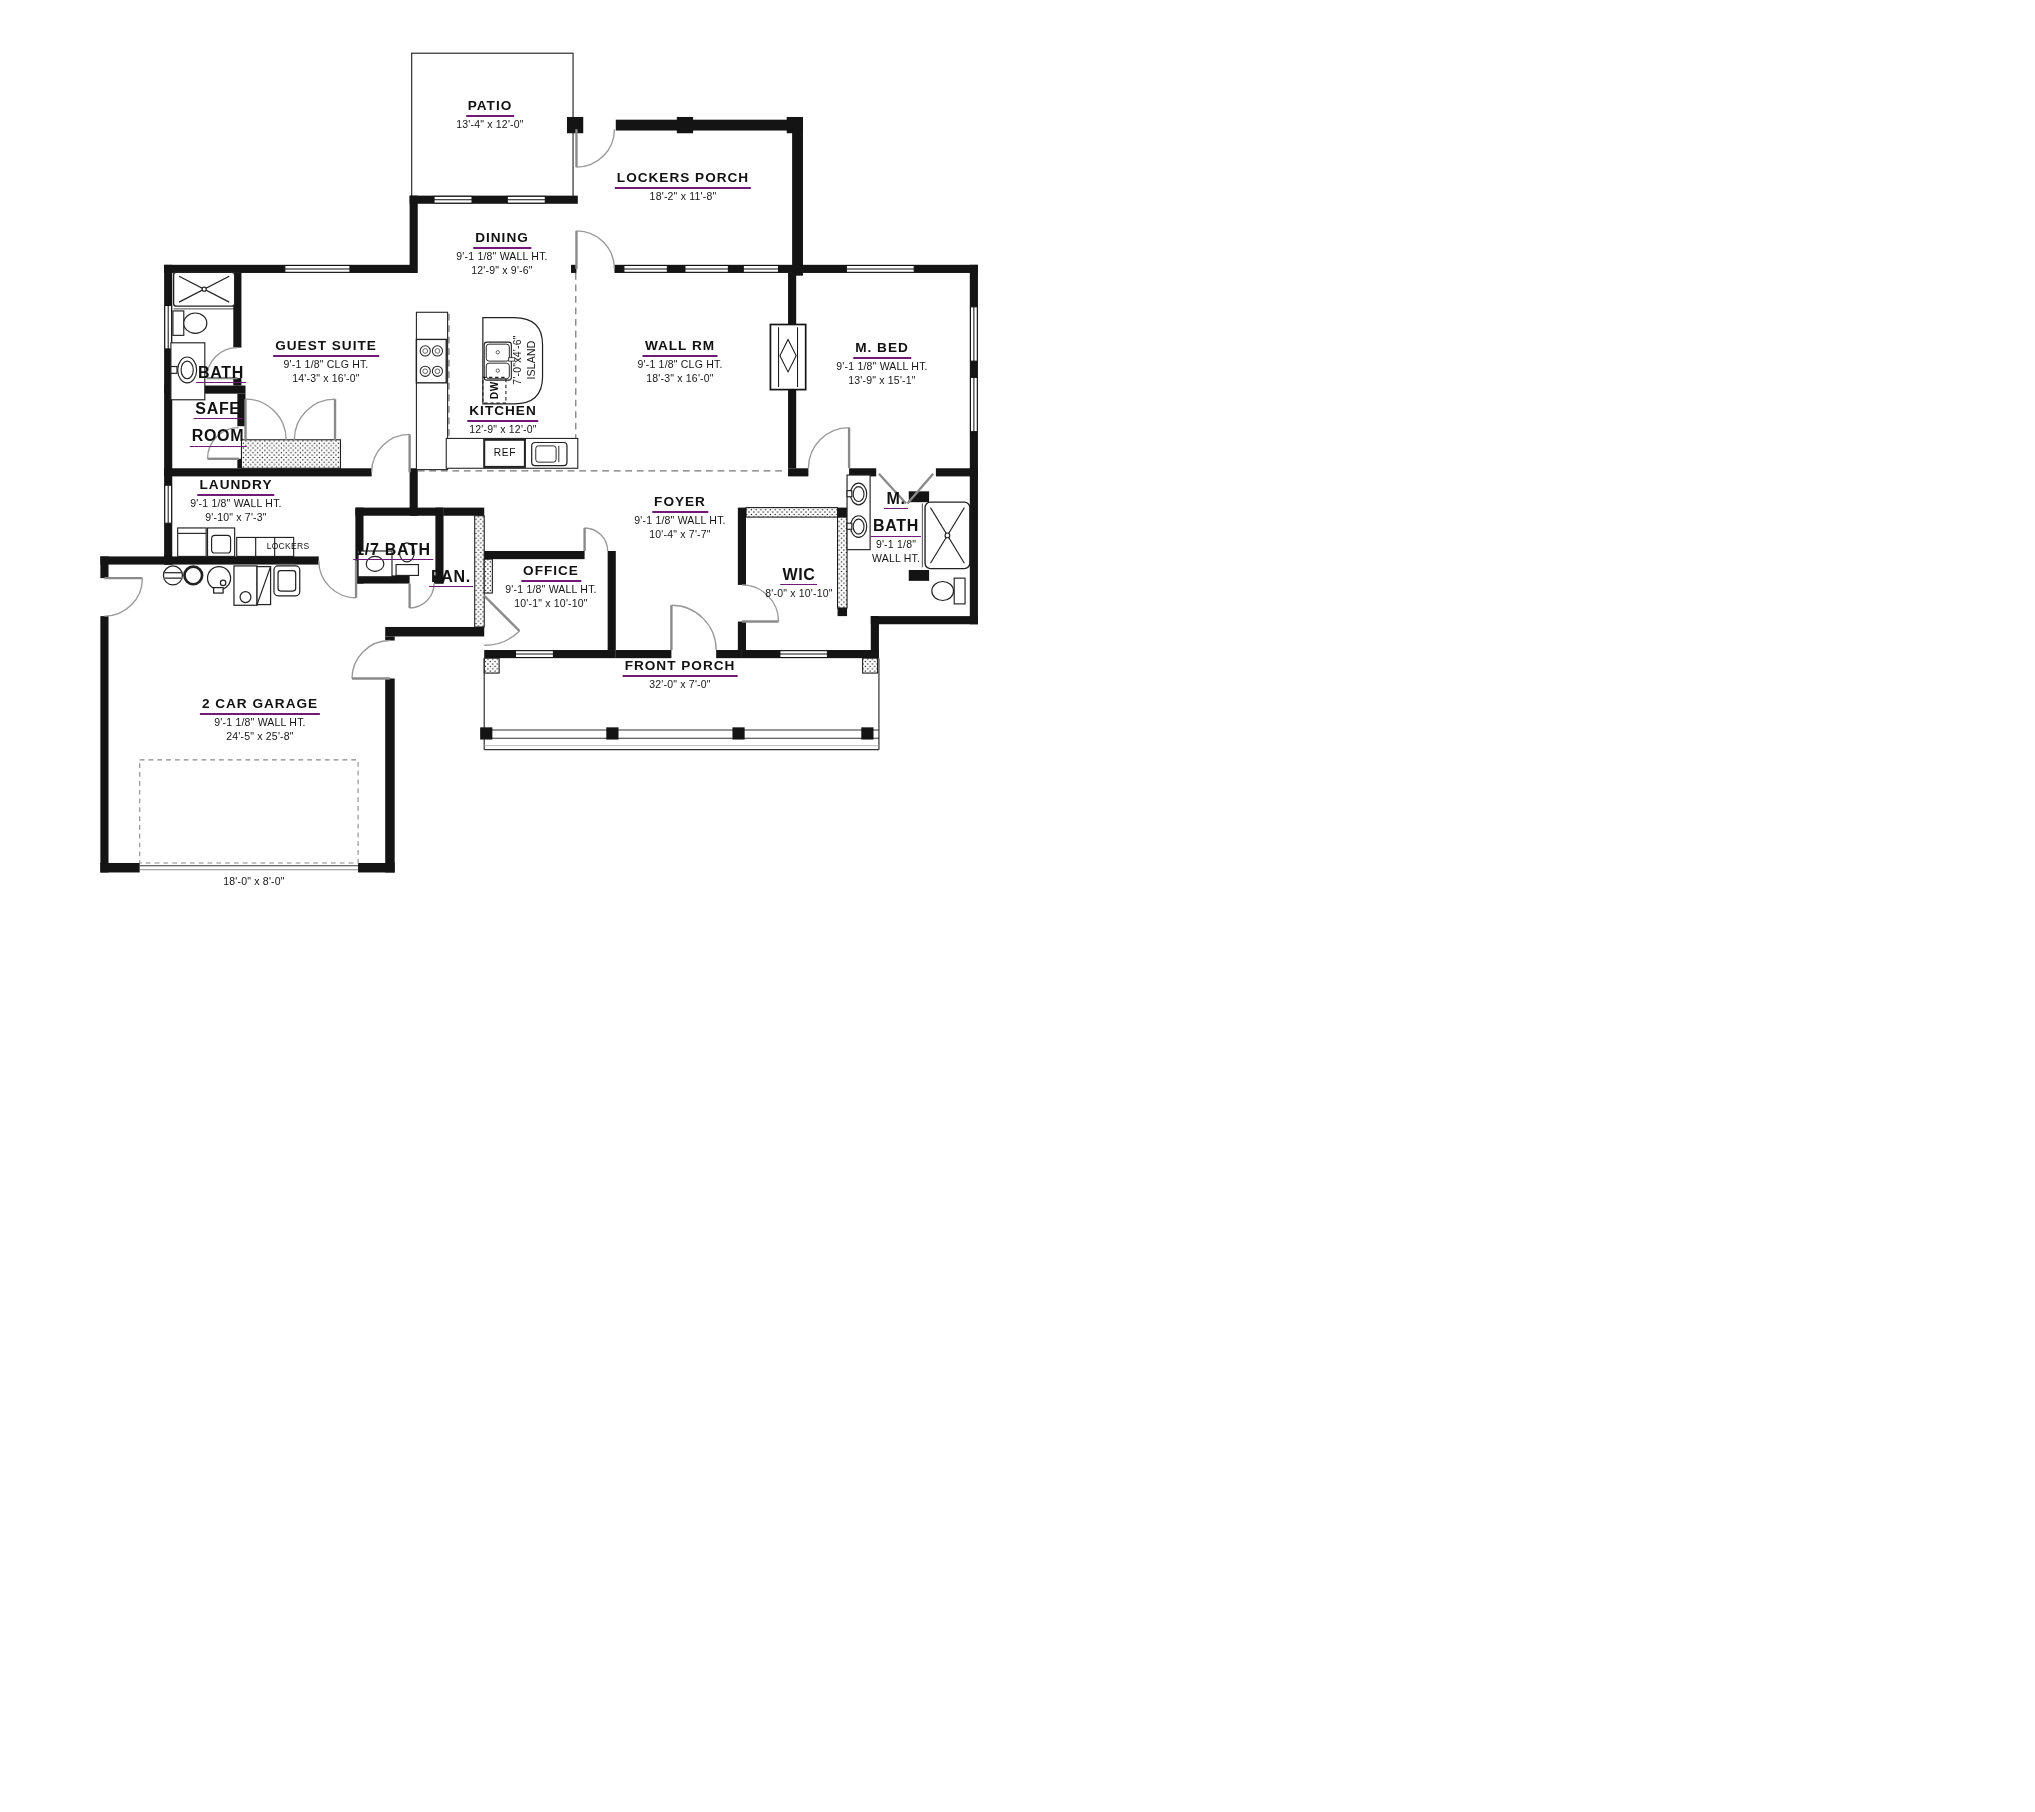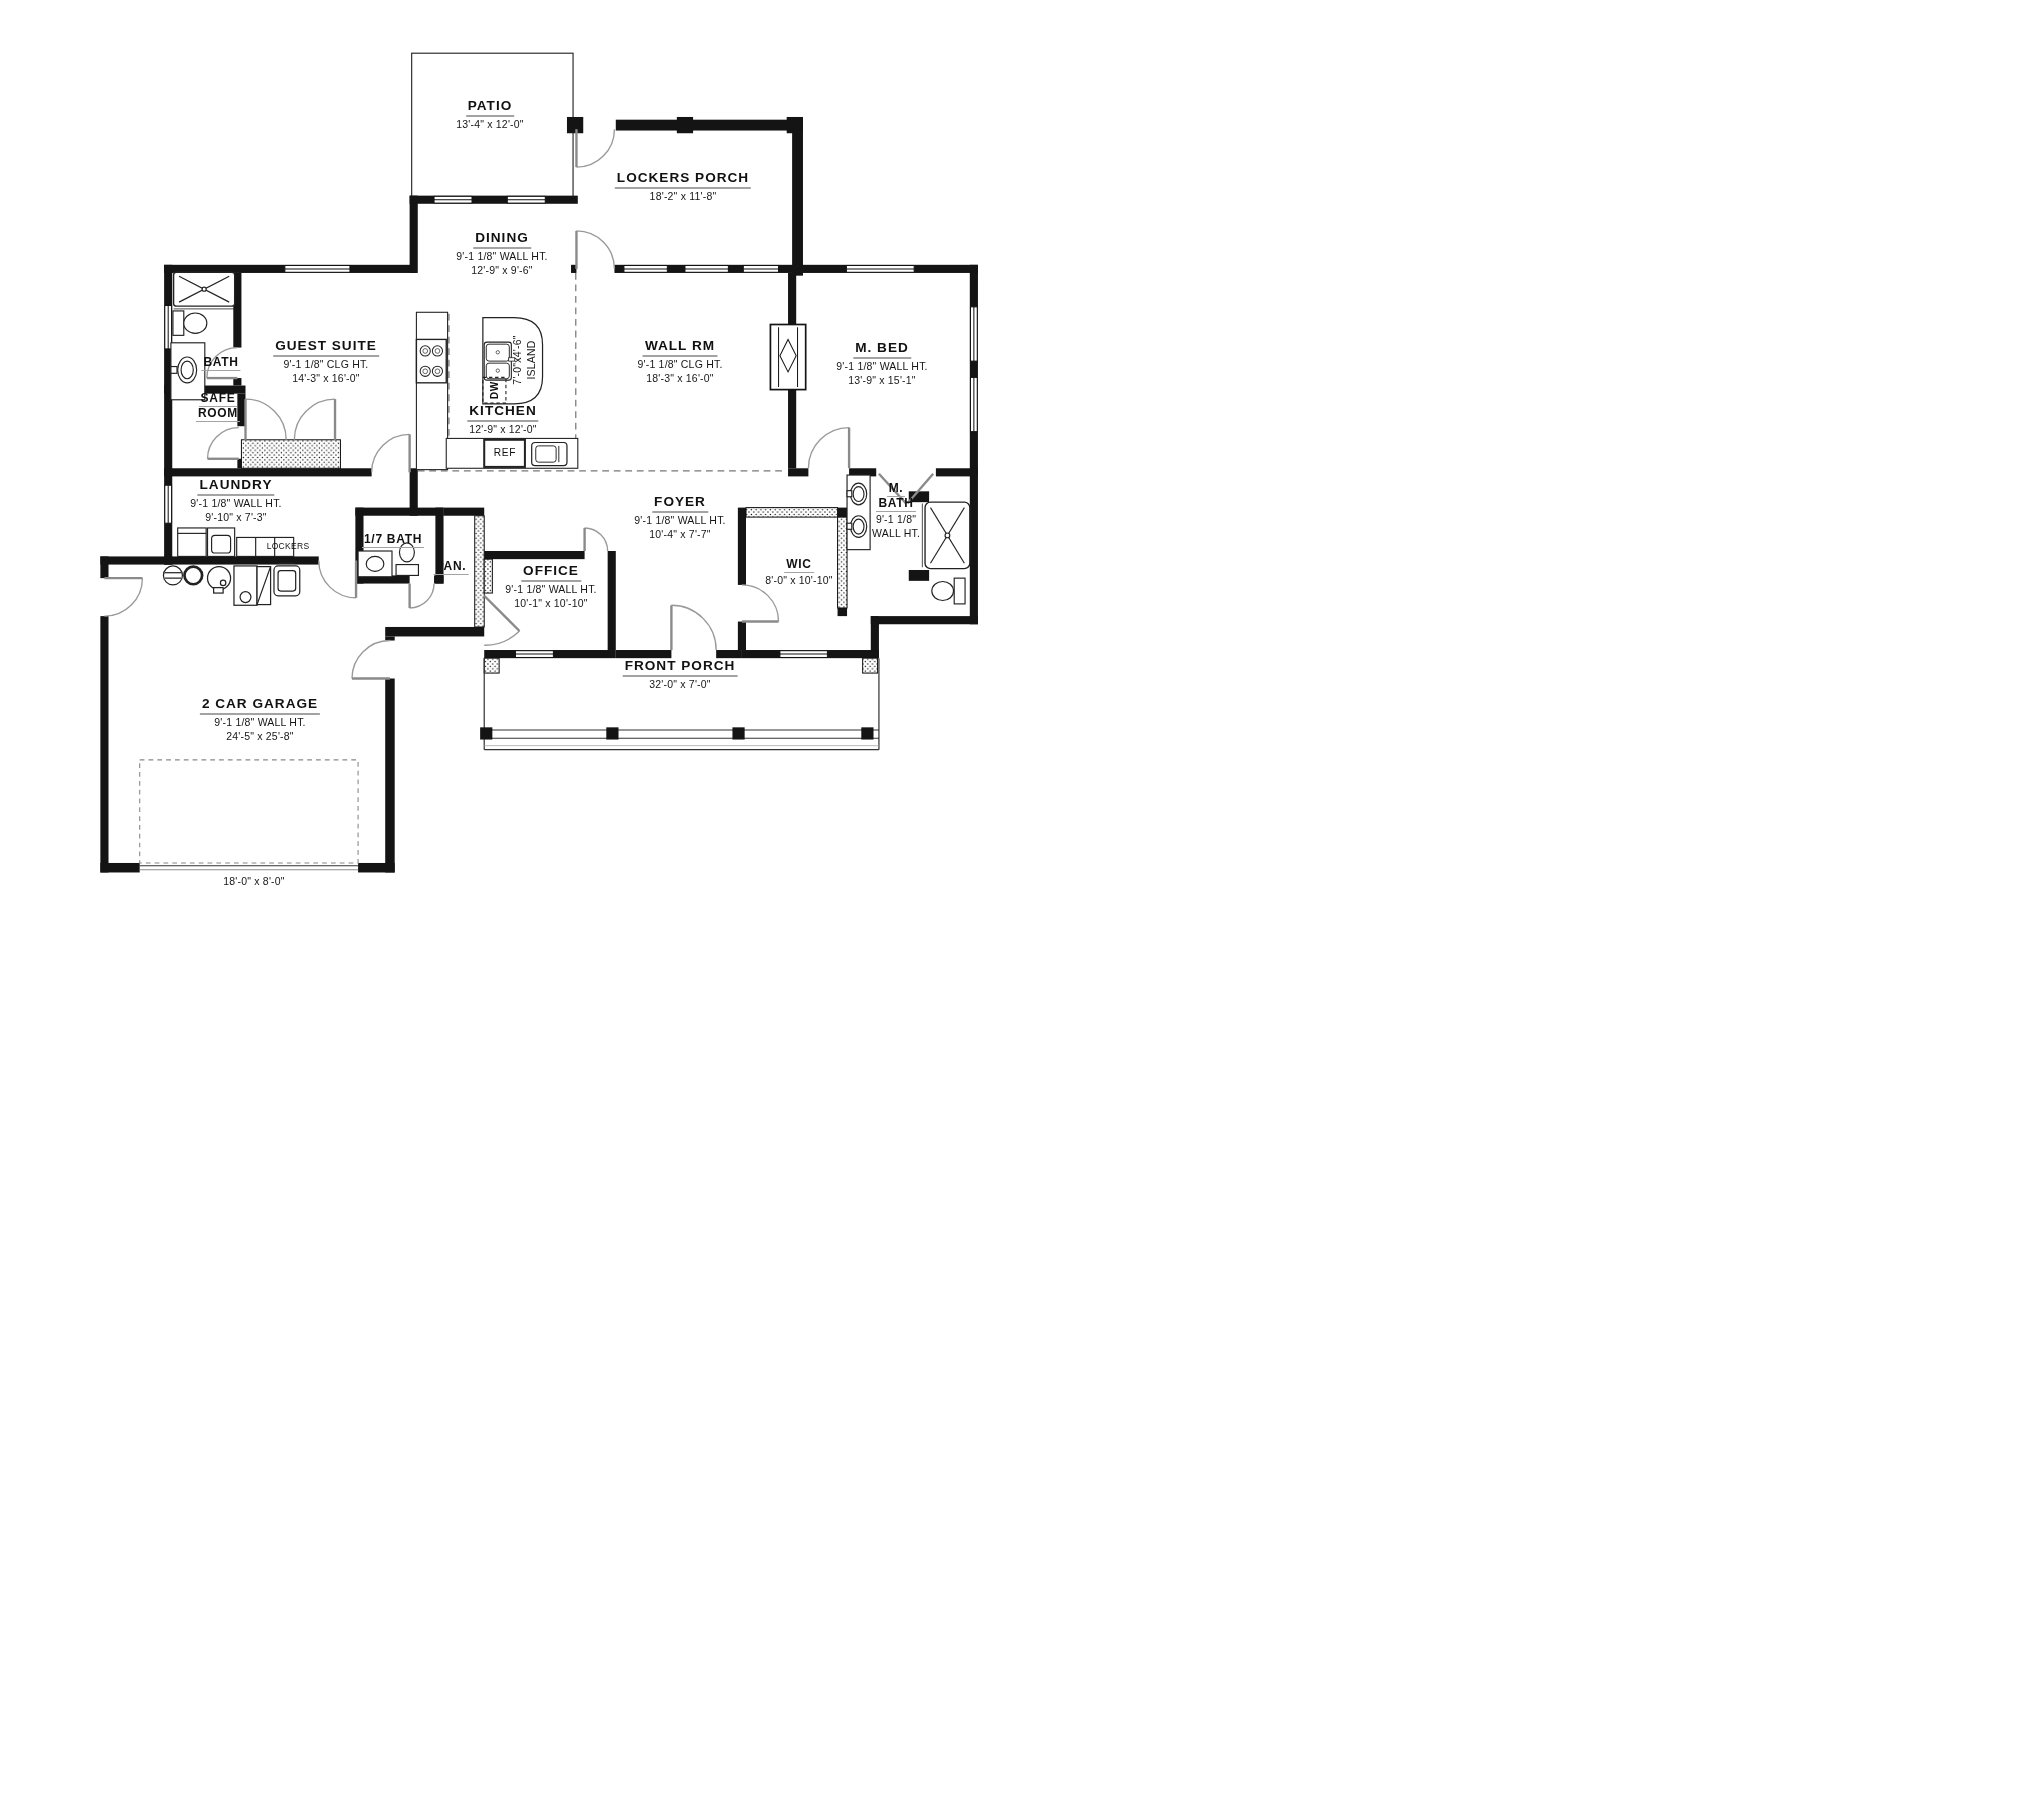--- a/index.html
+++ b/index.html
@@ -1,23 +1,23 @@
 <!DOCTYPE html>
 <html style="font-size:11px"><head>
 <meta charset="utf-8">
 <style>
   html,body{margin:0;padding:0;background:#ffffff;}
   #plan{position:relative;width:1060px;height:944px;background:#ffffff;overflow:hidden;
         font-family:"Liberation Sans",sans-serif;}
   svg{position:absolute;left:0;top:0;}
   .lbl{position:absolute;text-align:center;transform:translateX(-50%);color:#111;
        line-height:1.2;white-space:nowrap;}
-  .lbl .nm{font-weight:bold;font-size:13.6px;letter-spacing:1px;border-bottom:2px solid #a3a3a3;
+  .lbl .nm{font-weight:bold;font-size:13.6px;letter-spacing:1px;border-bottom:2px solid #701a75;
            padding:0 2px 0.7px;display:inline-block;line-height:1.1;}
-  .lbl .nm-sm{font-size:12px;border-bottom-width:1.7px;letter-spacing:0.7px;}
+  .lbl .nm-sm{font-size:16px;border-bottom-width:1.7px;letter-spacing:0.7px;margin-top:8px;}
   .lbl .sub{font-size:10.5px;letter-spacing:0.2px;margin-top:1.4px;color:#161616;}
   .lbl .tiny{font-size:8.5px;letter-spacing:0.3px;color:#111;padding-left:46px;}
   .lbl .ref-t{font-size:10.2px;letter-spacing:0.7px;color:#111;}
   .rot{transform:translate(-50%,-50%) rotate(-90deg);}
 </style>
 </head>
 <body>
 
 <div id="plan">
 

